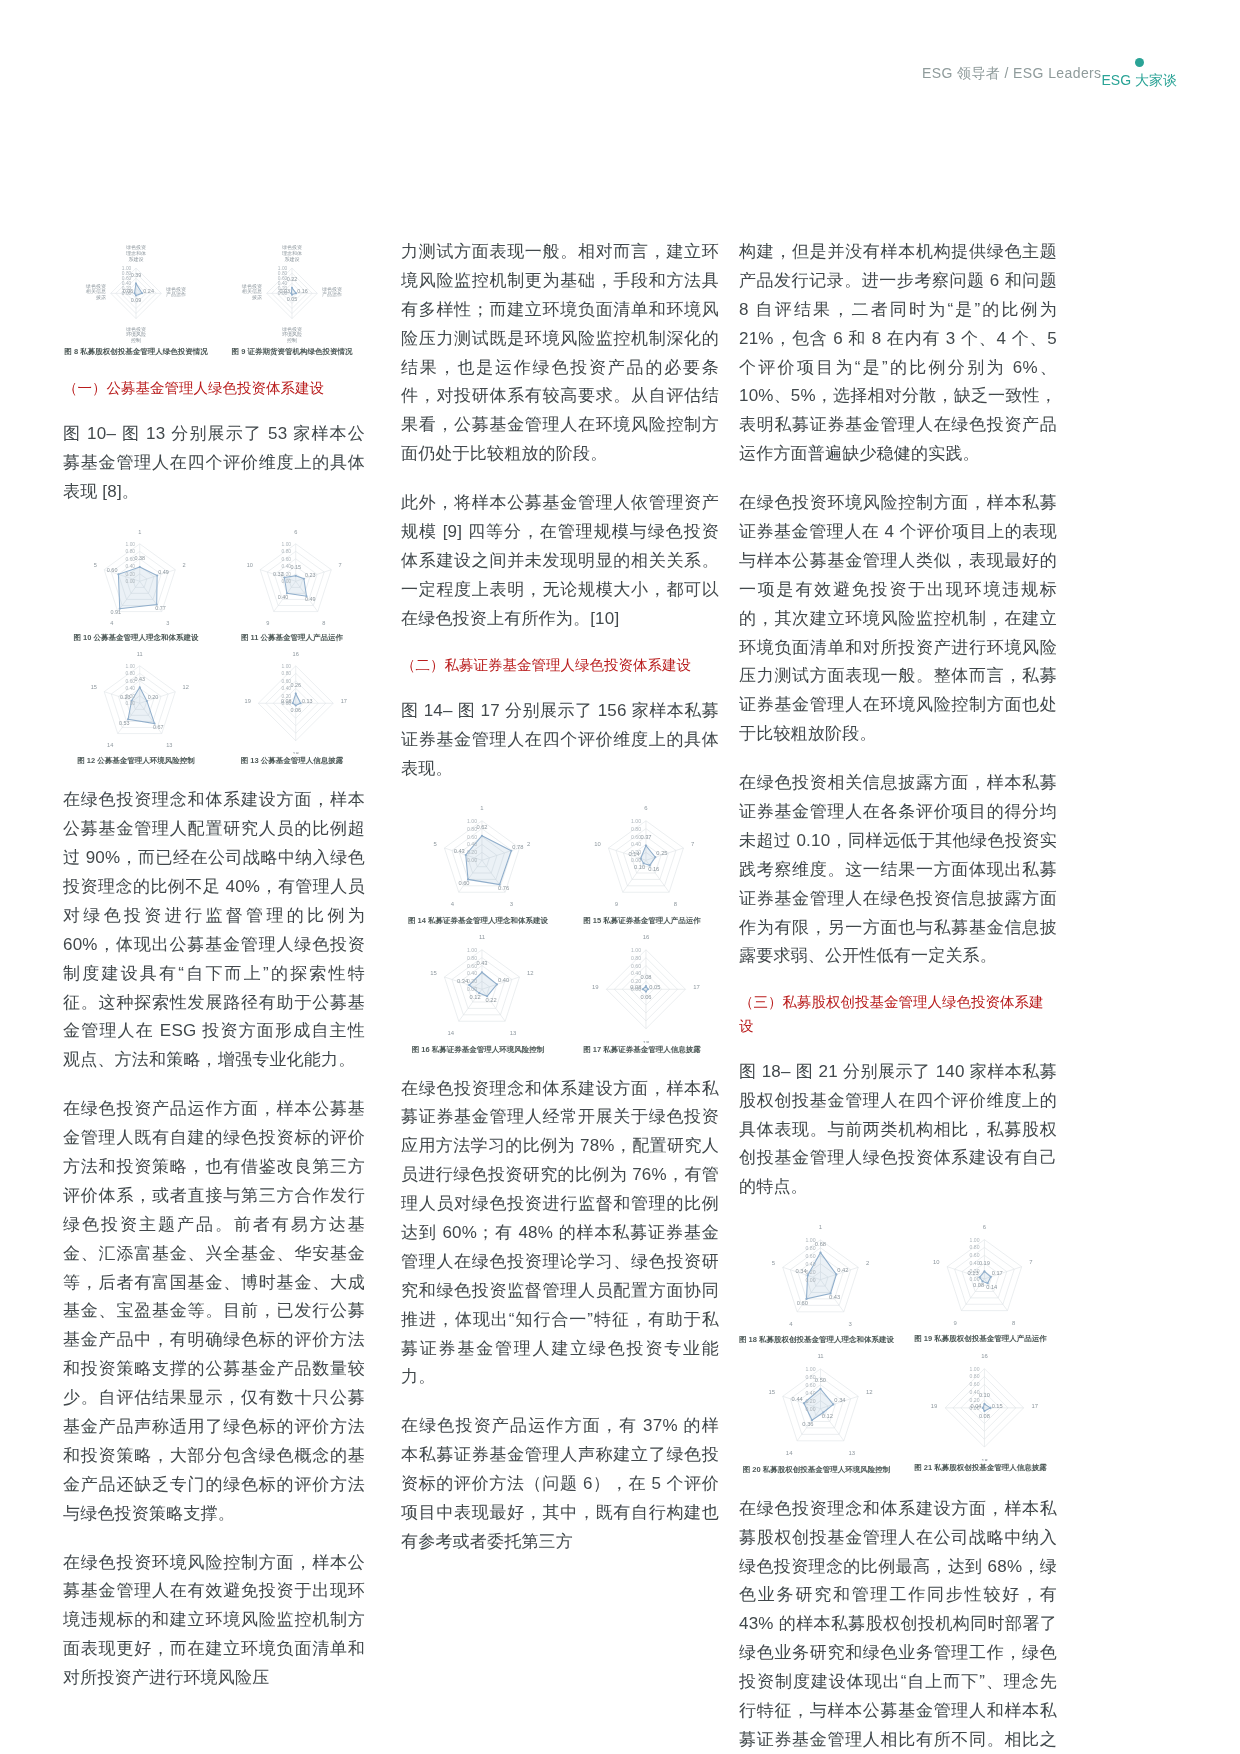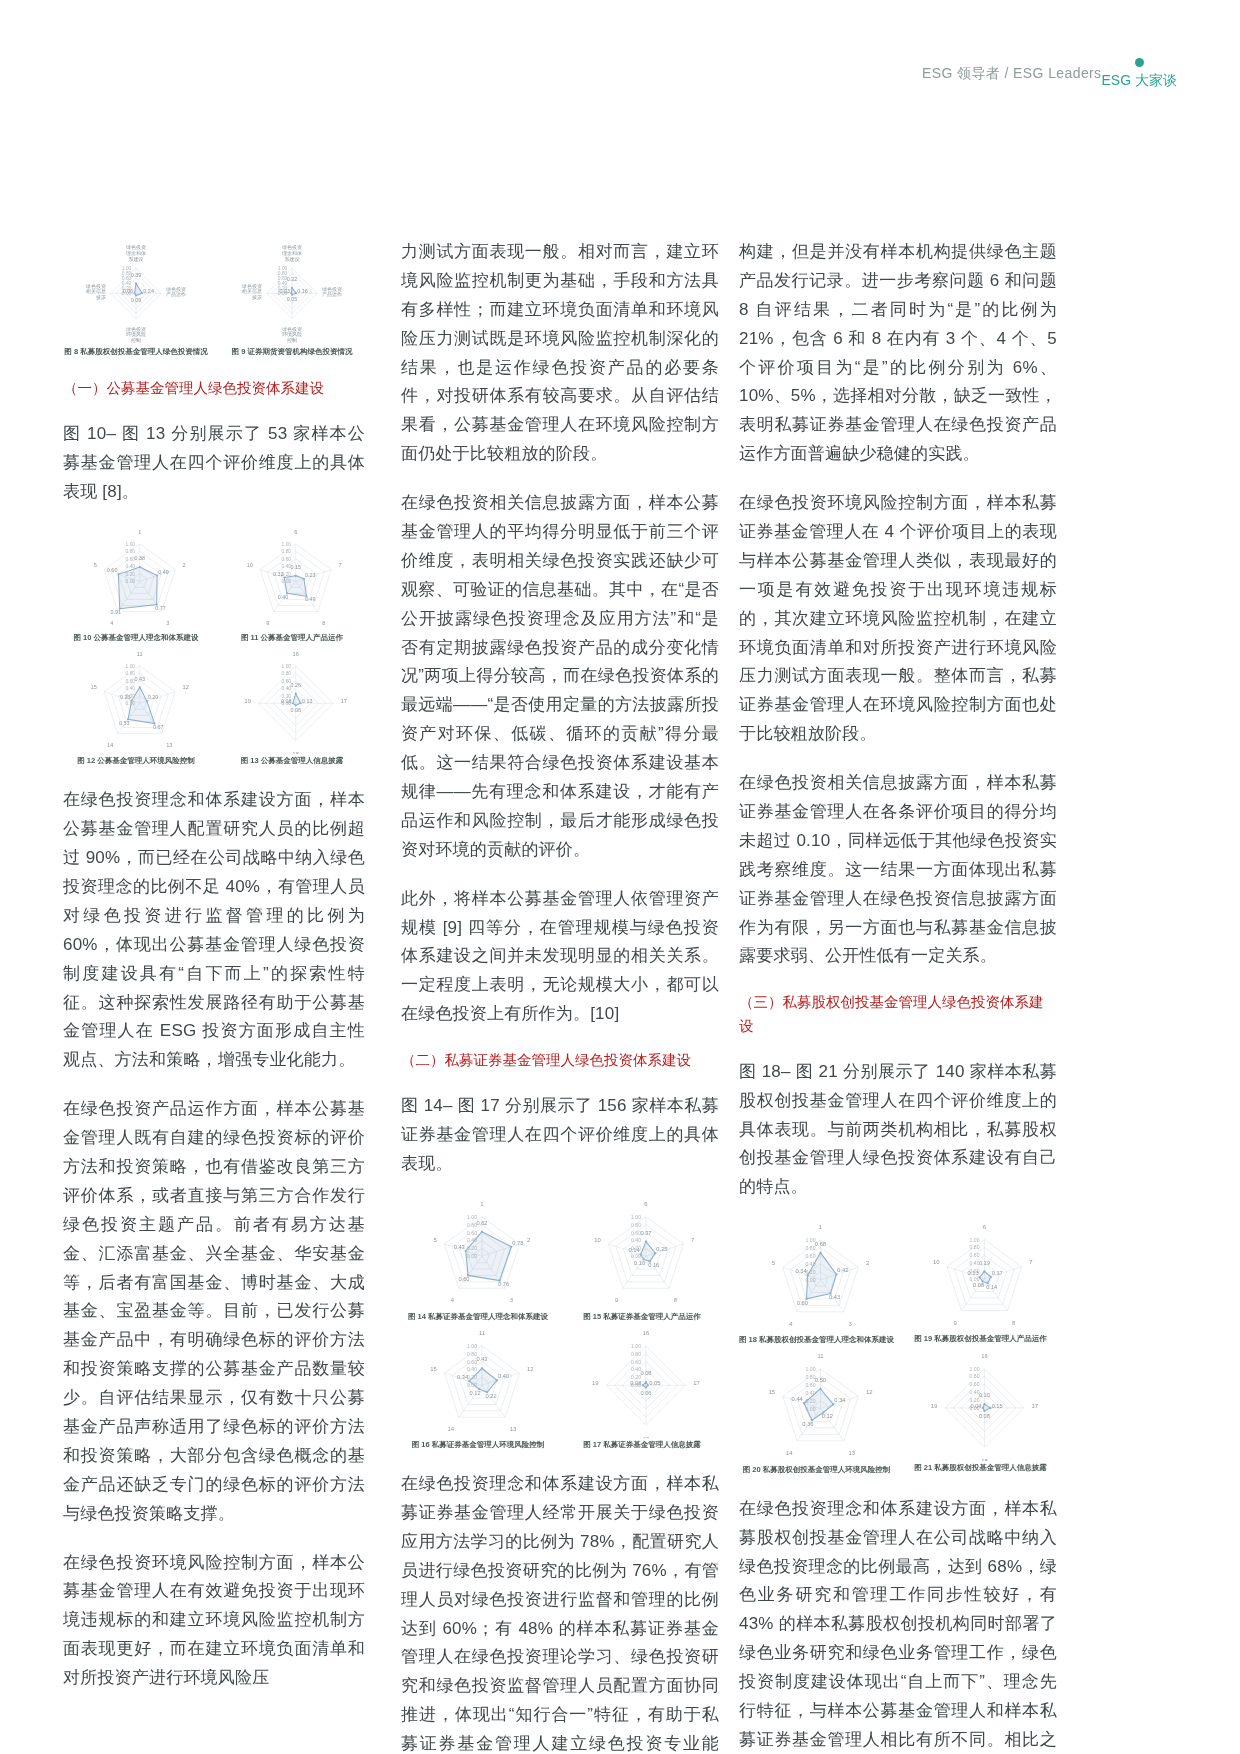--- a/index.html
+++ b/index.html
@@ -287,21 +287,20 @@
         </figure>
       </div>
 
       <p>在绿色投资理念和体系建设方面，样本公募基金管理人配置研究人员的比例超过 90%，而已经在公司战略中纳入绿色投资理念的比例不足 40%，有管理人员对绿色投资进行监督管理的比例为 60%，体现出公募基金管理人绿色投资制度建设具有“自下而上”的探索性特征。这种探索性发展路径有助于公募基金管理人在 ESG 投资方面形成自主性观点、方法和策略，增强专业化能力。</p>
       <p>在绿色投资产品运作方面，样本公募基金管理人既有自建的绿色投资标的评价方法和投资策略，也有借鉴改良第三方评价体系，或者直接与第三方合作发行绿色投资主题产品。前者有易方达基金、汇添富基金、兴全基金、华安基金等，后者有富国基金、博时基金、大成基金、宝盈基金等。目前，已发行公募基金产品中，有明确绿色标的评价方法和投资策略支撑的公募基金产品数量较少。自评估结果显示，仅有数十只公募基金产品声称适用了绿色标的评价方法和投资策略，大部分包含绿色概念的基金产品还缺乏专门的绿色标的评价方法与绿色投资策略支撑。</p>
       <p>在绿色投资环境风险控制方面，样本公募基金管理人在有效避免投资于出现环境违规标的和建立环境风险监控机制方面表现更好，而在建立环境负面清单和对所投资产进行环境风险压</p>
     </section>
 
     <section class="col col-middle">
       <p>力测试方面表现一般。相对而言，建立环境风险监控机制更为基础，手段和方法具有多样性；而建立环境负面清单和环境风险压力测试既是环境风险监控机制深化的结果，也是运作绿色投资产品的必要条件，对投研体系有较高要求。从自评估结果看，公募基金管理人在环境风险控制方面仍处于比较粗放的阶段。</p>
-      <p>在绿色投资相关信息披露方面，样本公募基金管理人的平均得分明显低于前三个评价维度，表明相关绿色投资实践还缺少可观察、可验证的信息基础。其中，在“是否公开披露绿色投资理念及应用方法”和“是否有定期披露绿色投资产品的成分变化情况”两项上得分较高，而在绿色投资体系的最远端——“是否使用定量的方法披露所投资产对环保、低碳、循环的贡献”得分最低。这一结果符合绿色投资体系建设基本规律——先有理念和体系建设，才能有产品运作和风险控制，最后才能形成绿色投资对环境的贡献的评价。</p>
       <p>此外，将样本公募基金管理人依管理资产规模 [9] 四等分，在管理规模与绿色投资体系建设之间并未发现明显的相关关系。一定程度上表明，无论规模大小，都可以在绿色投资上有所作为。[10]</p>
 
       <h3 class="sec">（二）私募证券基金管理人绿色投资体系建设</h3>
       <p>图 14– 图 17 分别展示了 156 家样本私募证券基金管理人在四个评价维度上的具体表现。</p>
 
       <div class="chart-grid">
         <figure class="chart">
           <svg viewBox="0 0 156 112">
               <polygon points="82.0,50.0 89.6,55.5 86.7,64.5 77.3,64.5 74.4,55.5" fill="none" stroke="#dde2e6" stroke-width="0.6"></polygon>
               <polygon points="82.0,42.0 97.2,53.1 91.4,70.9 72.6,70.9 66.8,53.1" fill="none" stroke="#dde2e6" stroke-width="0.6"></polygon>

